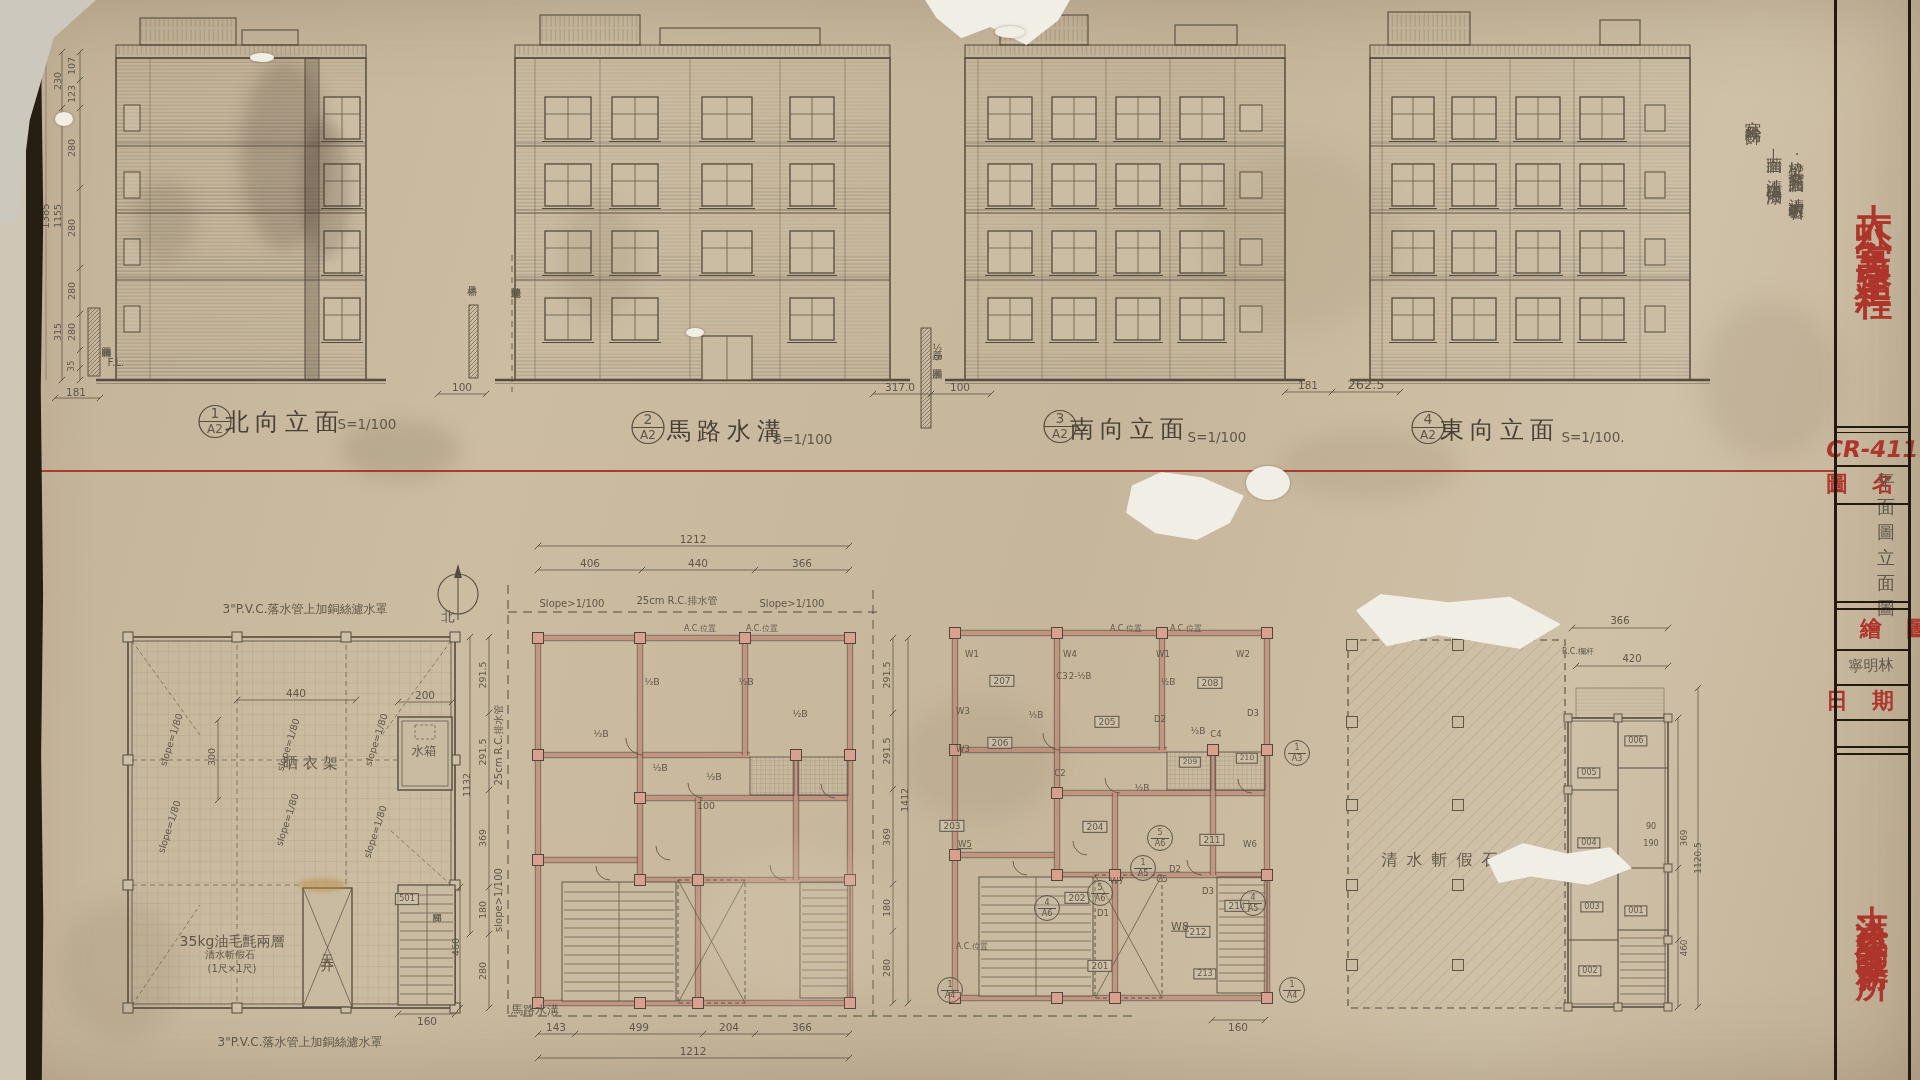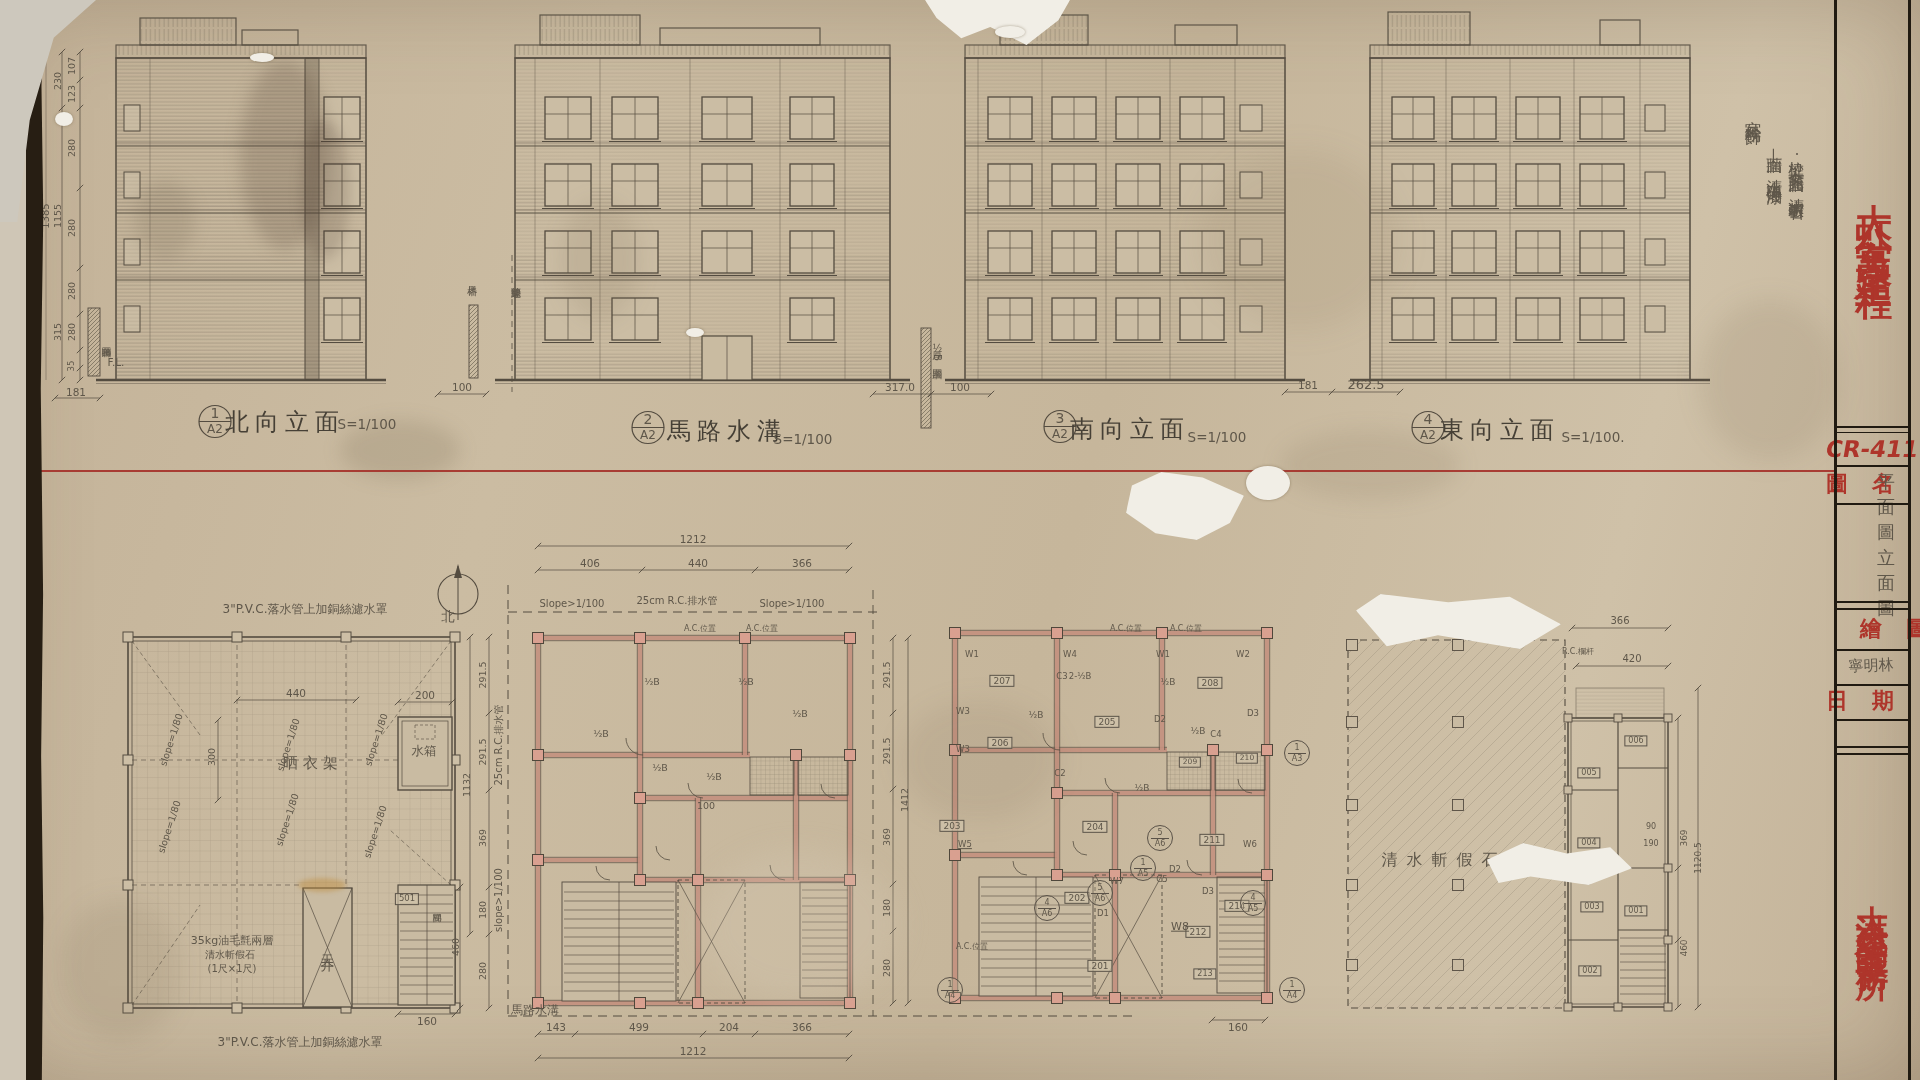--- a/index.html
+++ b/index.html
@@ -802,21 +802,21 @@
       <span class="ann" style="left: 289px; top: 745px; font-size: 9.5px; transform: translate(-50%, -50%) rotate(-72deg);">slope=1/80</span>
       <span class="ann" style="left: 377px; top: 740px; font-size: 9.5px; transform: translate(-50%, -50%) rotate(-72deg);">slope=1/80</span>
       <span class="ann" style="left: 170px; top: 827px; font-size: 9.5px; transform: translate(-50%, -50%) rotate(-72deg);">slope=1/80</span>
       <span class="ann" style="left: 288px; top: 820px; font-size: 9.5px; transform: translate(-50%, -50%) rotate(-72deg);">slope=1/80</span>
       <span class="ann" style="left: 376px; top: 832px; font-size: 9.5px; transform: translate(-50%, -50%) rotate(-72deg);">slope=1/80</span>
       <span class="ann" style="left: 313px; top: 764px; font-size: 15px; transform: translate(-50%, -50%); letter-spacing: 5px;">晒衣架</span>
       <span class="ann" style="left: 424px; top: 751px; font-size: 12.5px; transform: translate(-50%, -50%);">水箱</span>
       <span class="ann v" style="left: 327px; top: 947px; font-size: 13.5px; transform: translate(-50%, -50%); letter-spacing: 4px;">天井</span>
       <span class="ann bx" style="left: 407px; top: 899px; font-size: 8.5px; transform: translate(-50%, -50%);">501</span>
       <span class="ann v" style="left: 437px; top: 906px; font-size: 9px; transform: translate(-50%, -50%);">梯間</span>
-      <span class="ann" style="left: 232px; top: 941px; font-size: 11px; transform: translate(-50%, -50%);">35kg油毛氈兩層</span>
+      <span class="ann" style="left: 232px; top: 941px; font-size: 14px; transform: translate(-50%, -50%);">35kg油毛氈兩層</span>
       <span class="ann" style="left: 230px; top: 955px; font-size: 10px; transform: translate(-50%, -50%);">清水斬假石</span>
       <span class="ann" style="left: 232px; top: 969px; font-size: 10px; transform: translate(-50%, -50%);">(1尺×1尺)</span>
       <span class="ann" style="left: 300px; top: 1043px; font-size: 12px; transform: translate(-50%, -50%);">3"P.V.C.落水管上加銅絲濾水罩</span>
       <span class="ann" style="left: 427px; top: 1021px; font-size: 10.5px; transform: translate(-50%, -50%);">160</span>
       <span class="ann" style="left: 483px; top: 675px; font-size: 9.5px; transform: translate(-50%, -50%) rotate(-90deg);">291.5</span>
       <span class="ann" style="left: 483px; top: 752px; font-size: 9.5px; transform: translate(-50%, -50%) rotate(-90deg);">291.5</span>
       <span class="ann" style="left: 483px; top: 838px; font-size: 9.5px; transform: translate(-50%, -50%) rotate(-90deg);">369</span>
       <span class="ann" style="left: 483px; top: 910px; font-size: 9.5px; transform: translate(-50%, -50%) rotate(-90deg);">180</span>
       <span class="ann" style="left: 483px; top: 971px; font-size: 9.5px; transform: translate(-50%, -50%) rotate(-90deg);">280</span>
       <span class="ann" style="left: 467px; top: 785px; font-size: 9.5px; transform: translate(-50%, -50%) rotate(-90deg);">1132</span>

